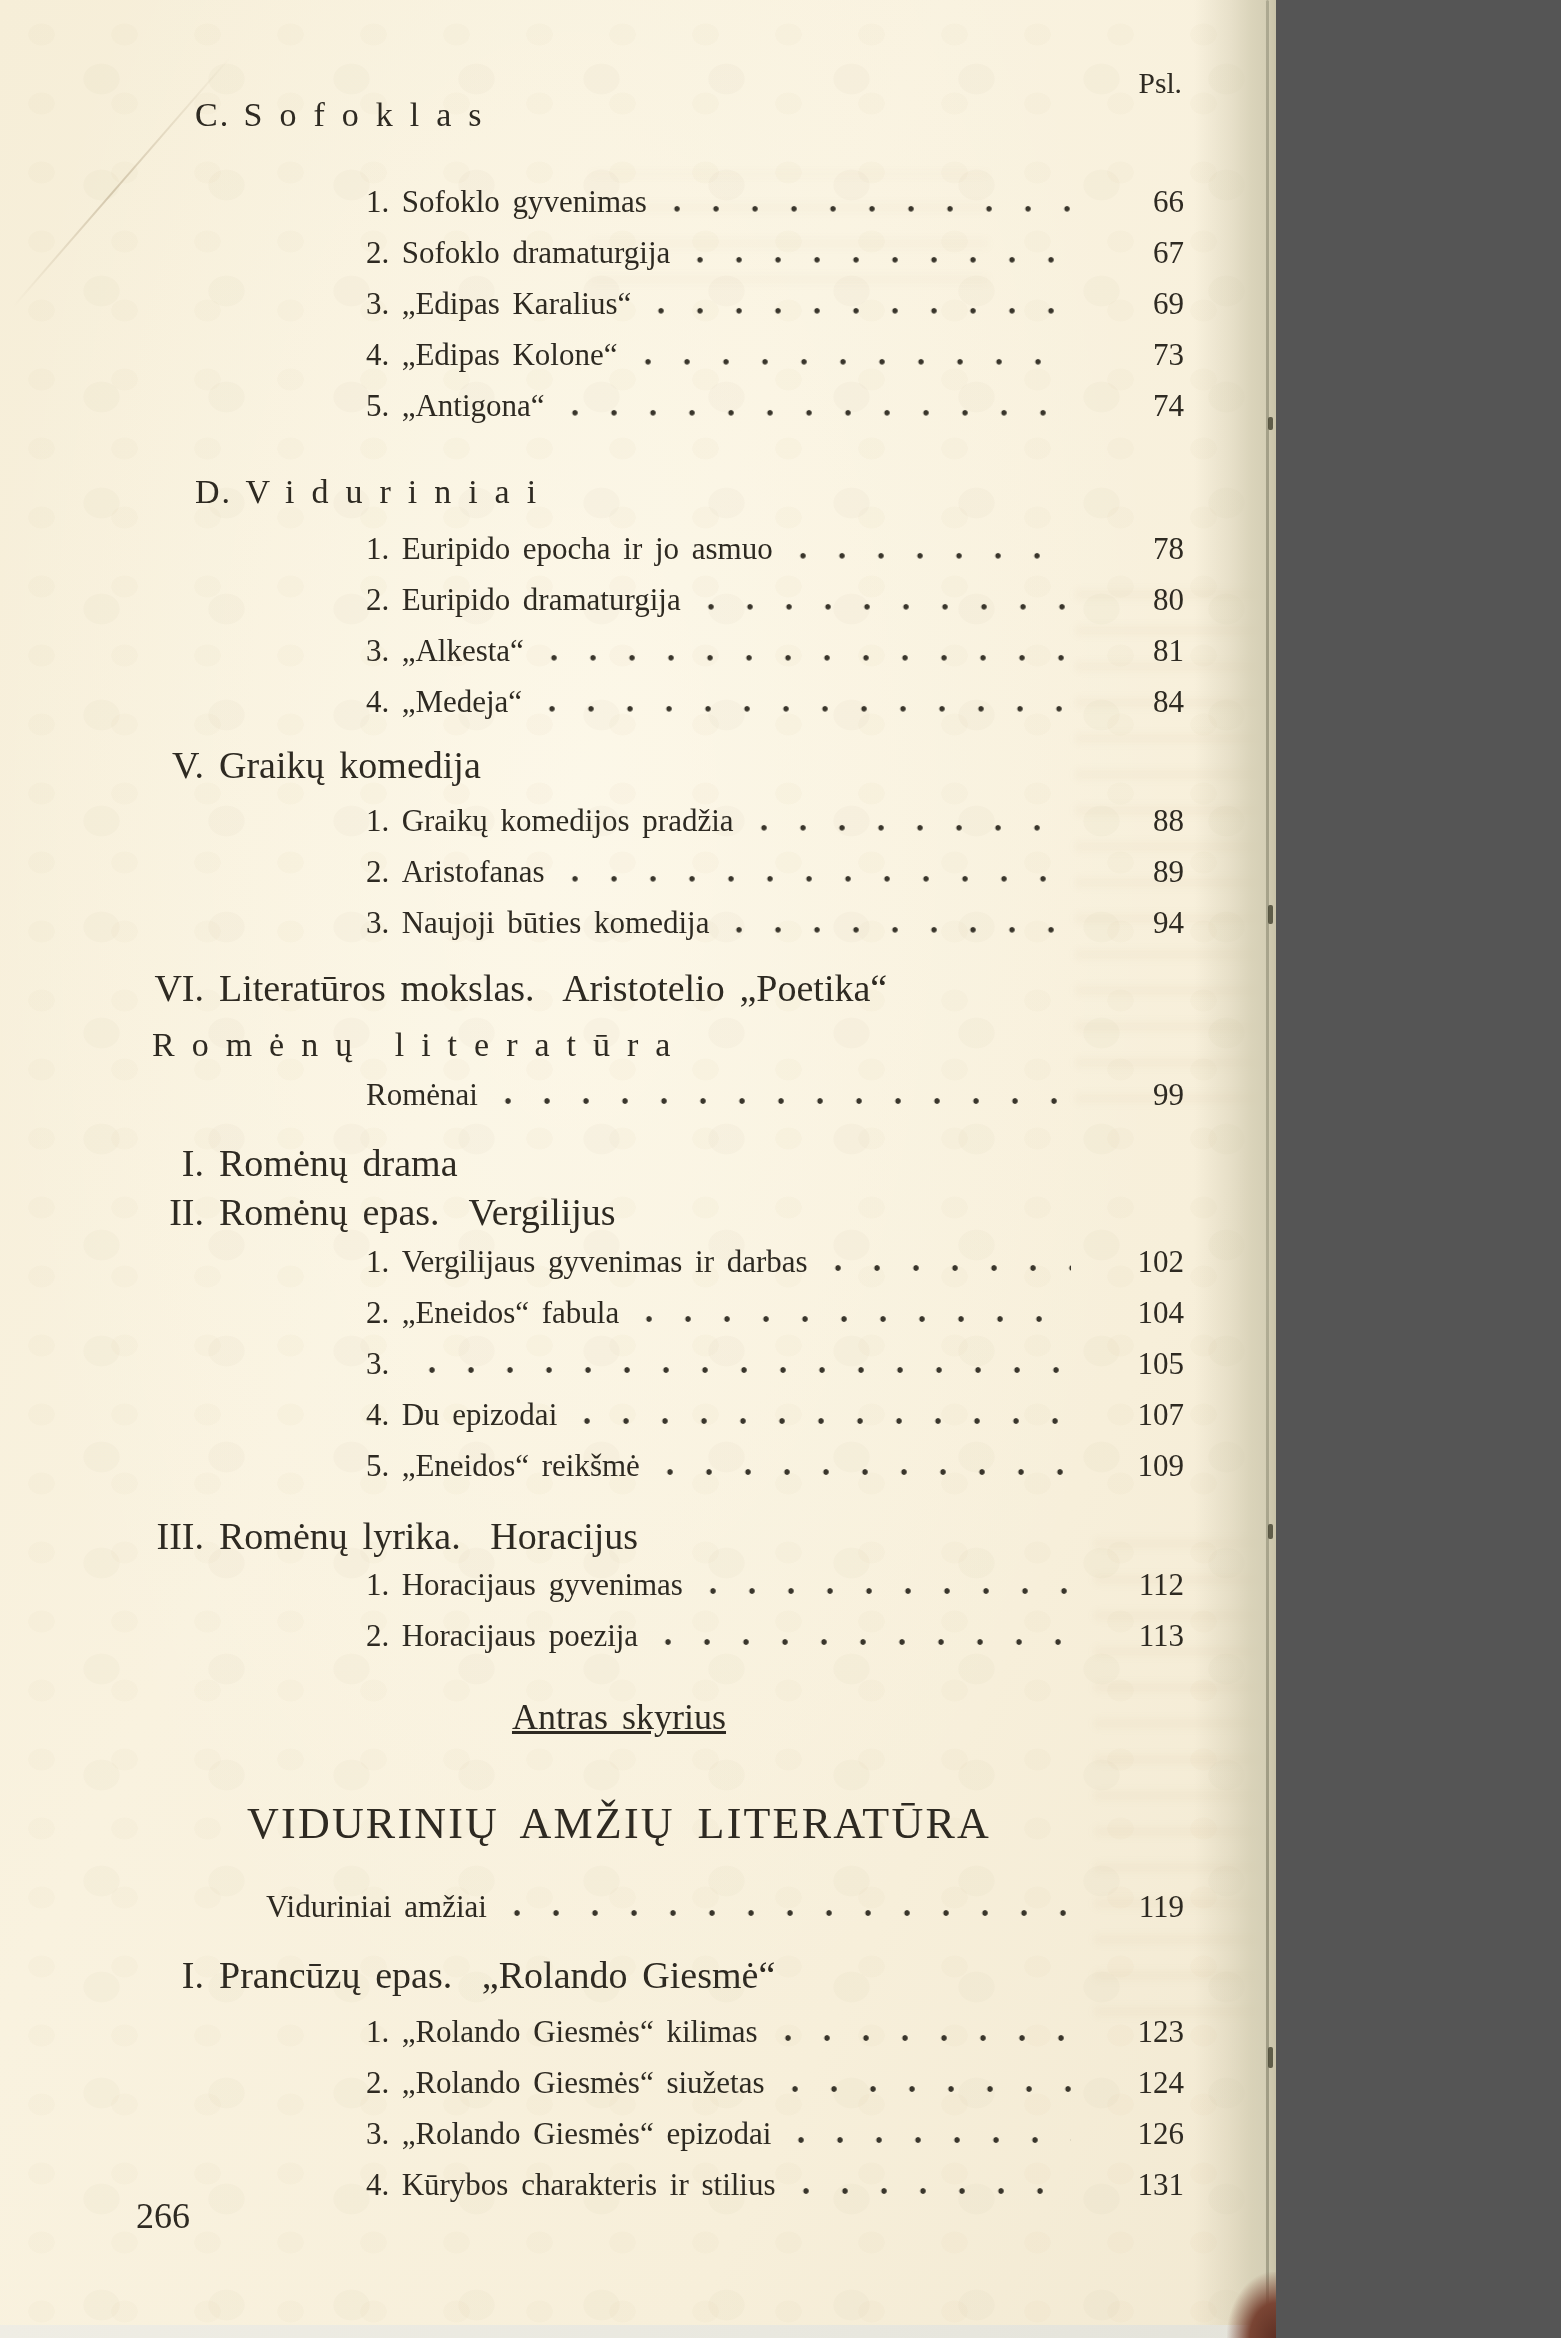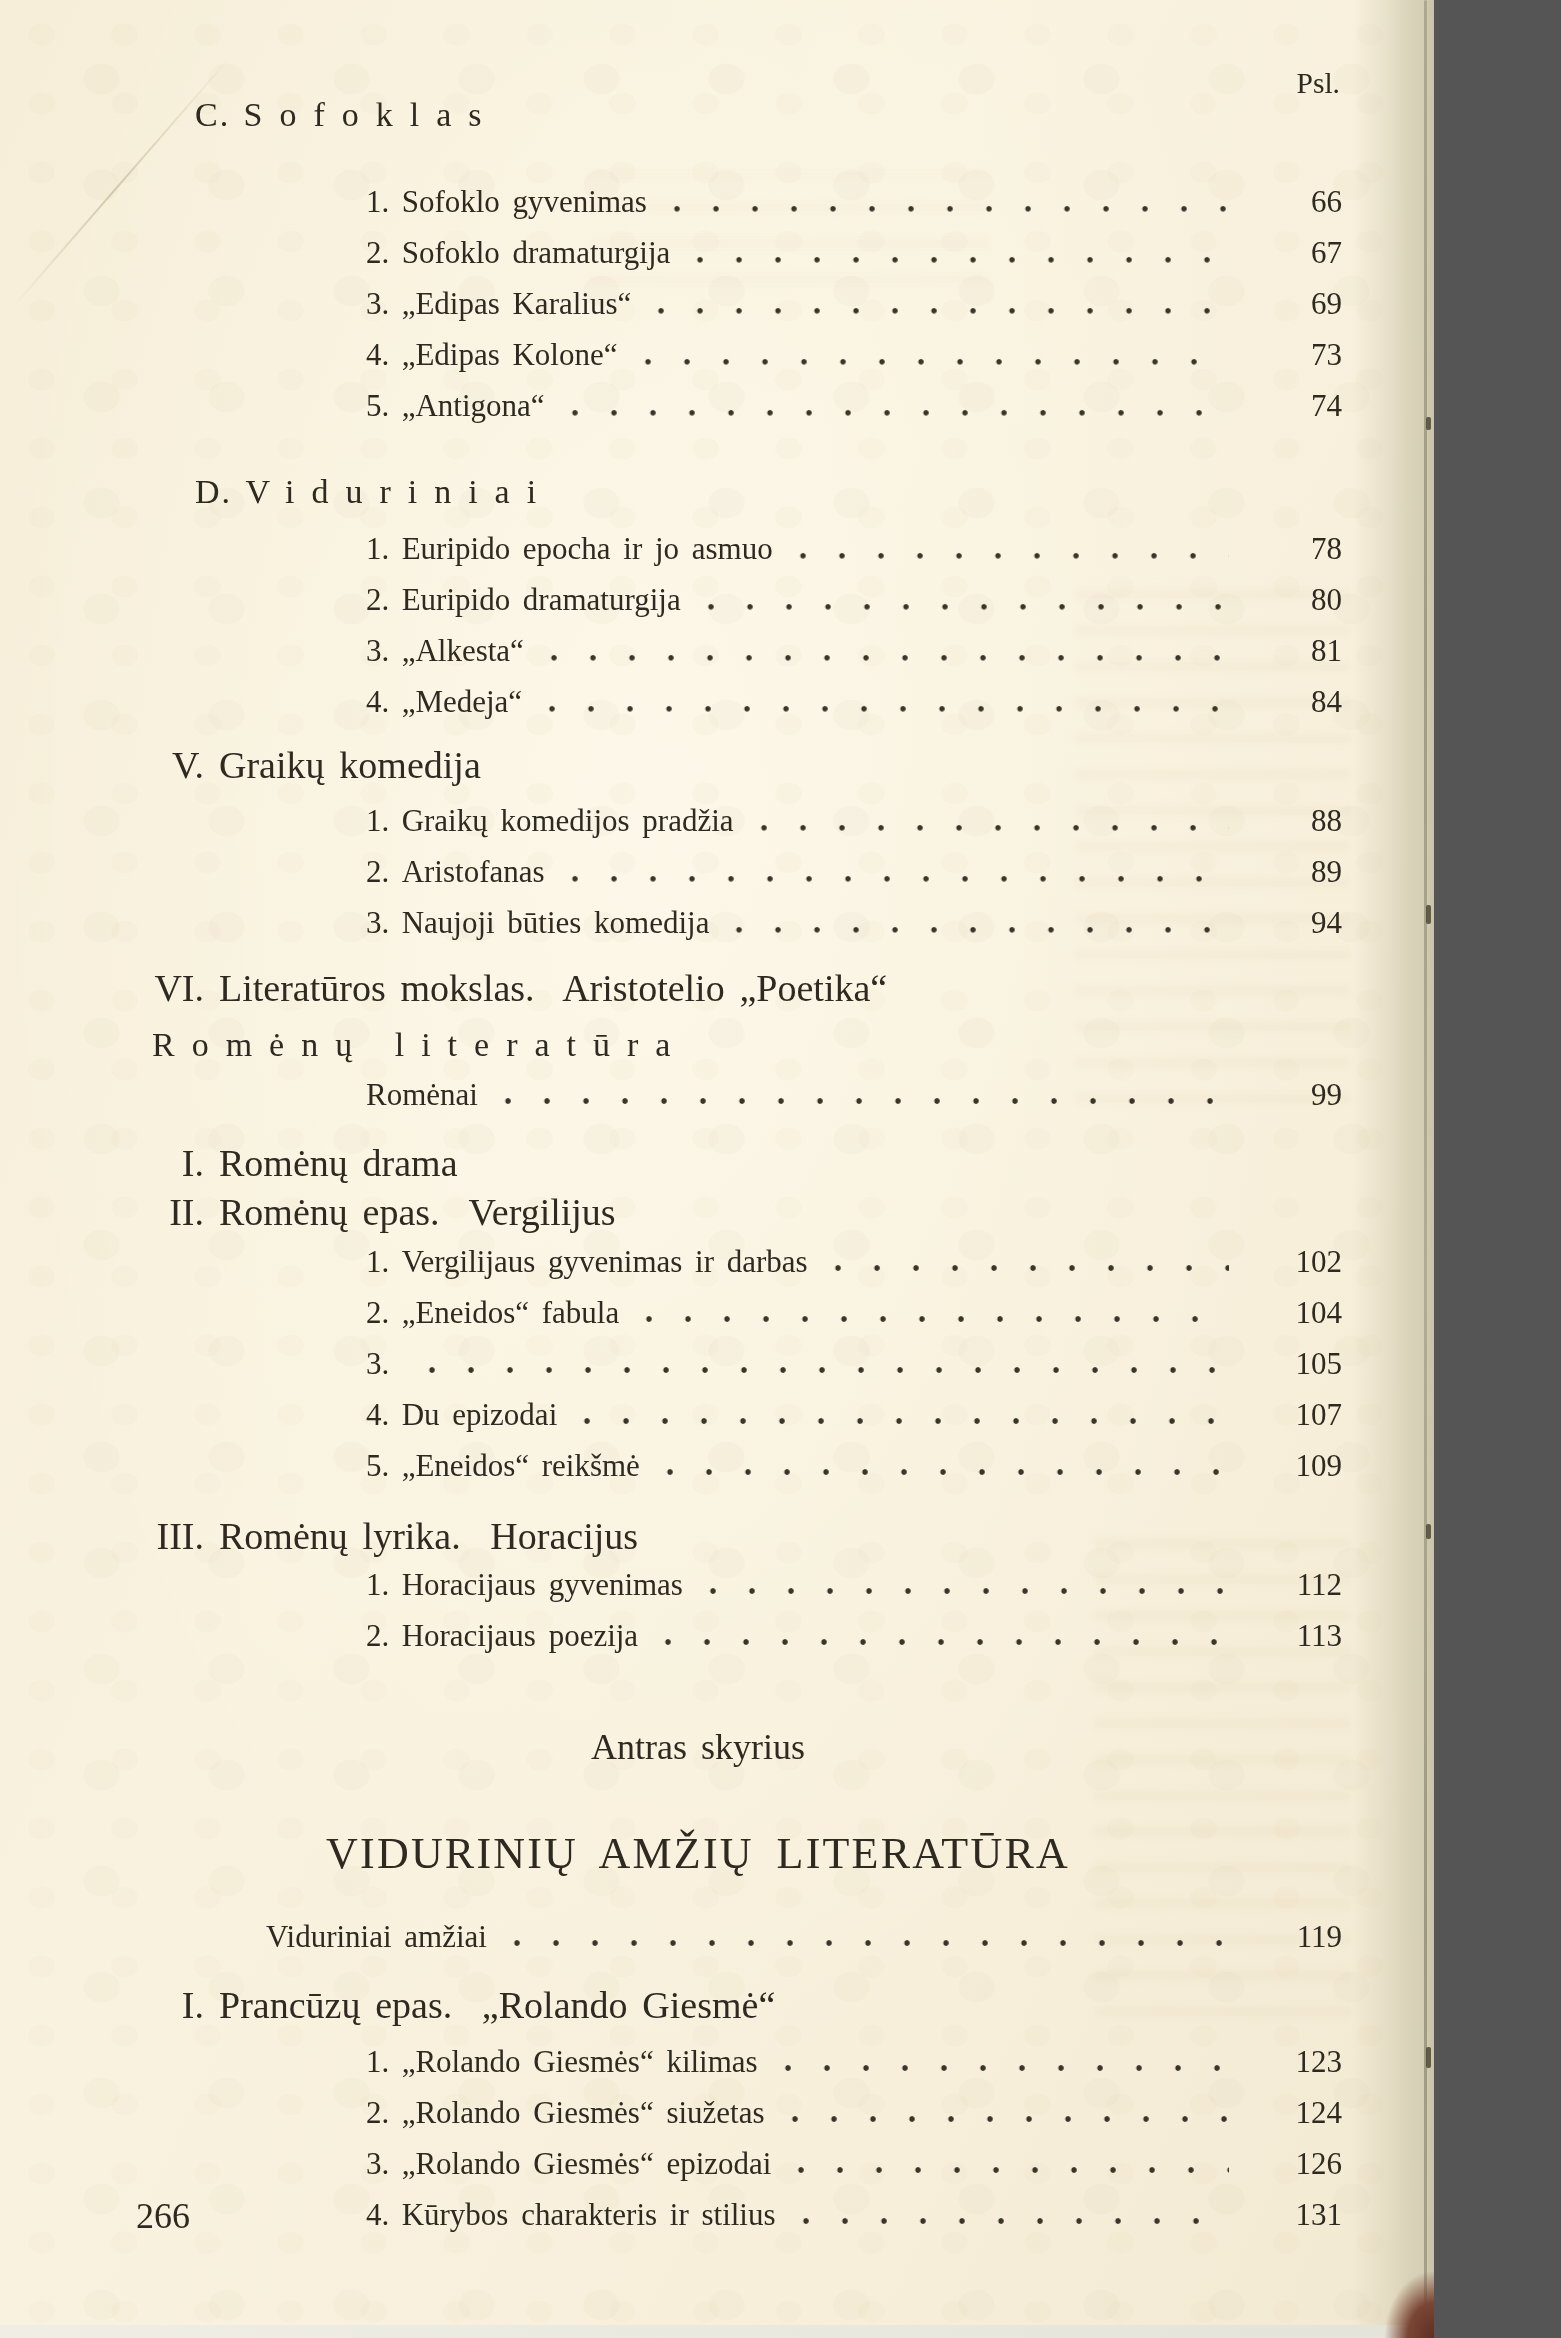--- a/index.html
+++ b/index.html
@@ -1,18 +1,18 @@
 <!DOCTYPE html>
 <html style="font-size:15px"><head>
 <meta charset="utf-8">
 <style>
   html,body{margin:0;padding:0;background:#555;}
   .page{
     position:relative;
-    width:1434px;height:2339px;
+    width:1276px;height:2339px;
     background:
       radial-gradient(ellipse at 45% 35%, rgba(255,252,240,0.55) 0%, rgba(255,252,240,0) 60%),
       linear-gradient(115deg, #f6eed8 0%, #f9f2df 40%, #f7efda 75%, #f2e9d2 100%);
     overflow:hidden;
     font-family:"Liberation Serif","DejaVu Serif",serif;
     color:#2e2a22;
   }
   
   .paper-texture{
     position:absolute;inset:0;pointer-events:none;
@@ -97,21 +97,21 @@
   .h-v{margin-top:9.5px;}
   .rows-v{margin-top:15px;}
   .h-vi{margin-top:11.4px;}
   .h-rom{margin-top:15px;}
   .row-romenai{margin-top:11.4px;}
   .h-rd{margin-top:15px;}
   .h-re{margin-top:5.7px;}
   .rows-re{margin-top:7.6px;}
   .h-rl{margin-top:17px;}
   .rows-rl{margin-top:7.6px;}
-  .h-antras{margin-top:59px;}
+  .h-antras{margin-top:29px;text-decoration:underline;}
   .h-vid{margin-top:61px;}
   .row-vid{margin-top:38px;}
   .h-pranc{margin-top:15px;}
   .rows-pranc{margin-top:15px;}
   .folio{position:absolute;left:136px;top:2195px;font-size:36px;}
 </style>
 </head>
 <body>
 
 <div class="page">

